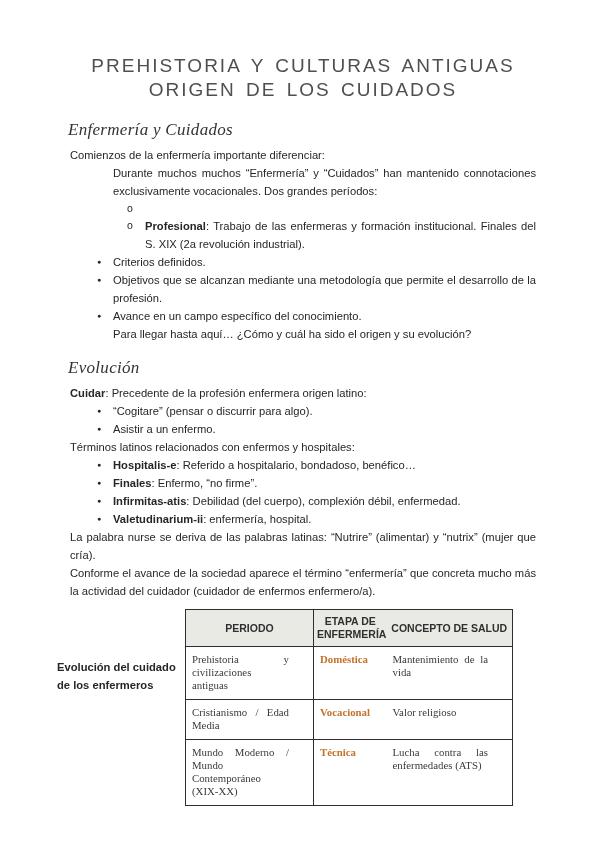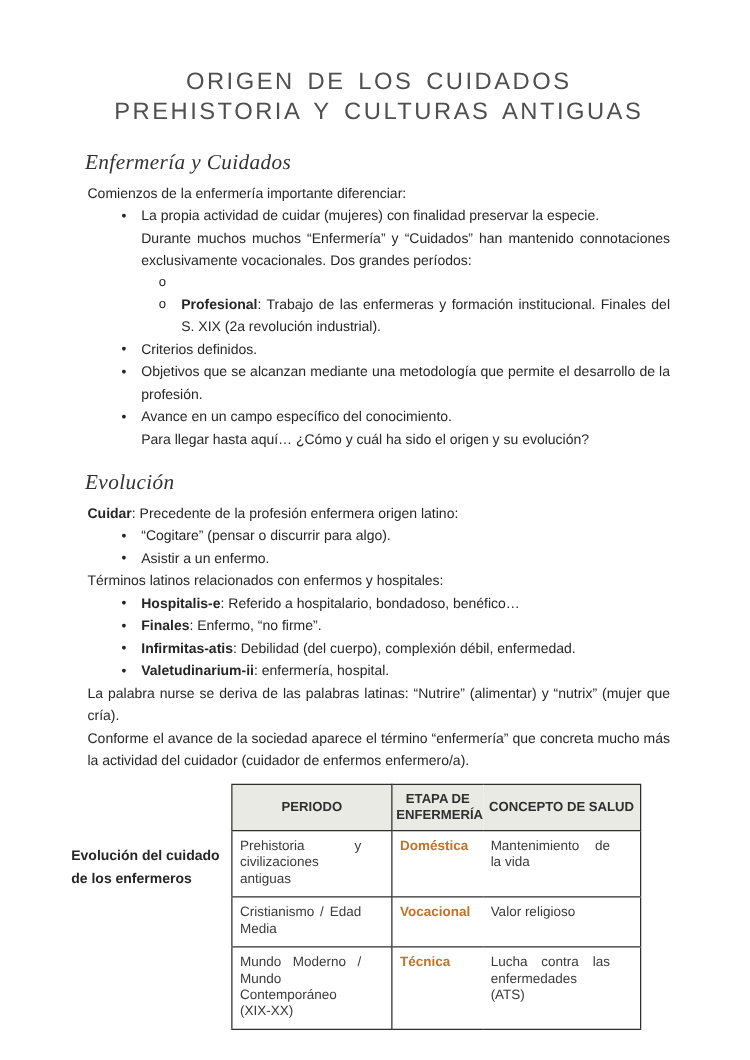--- a/index.html
+++ b/index.html
@@ -27,46 +27,42 @@
   .evo-label{flex:none;width:128px;padding-top:49px;font-weight:bold;
              font-size:11.2px;line-height:18px;color:#262626;text-align:left;}
   table.evo-table{border-collapse:collapse;table-layout:fixed;width:327px;
                   font-size:10.8px;color:#3a3a3a;}
   table.evo-table,
   table.evo-table th,
   table.evo-table td{border-top:1.5px solid #2e2e2e;border-bottom:1.5px solid #2e2e2e;}
   table.evo-table{border:1.5px solid #2e2e2e;}
   table.evo-table th{background:#e9eae3;font-size:10.5px;line-height:13px;
                      padding:5px 3px;text-align:center;color:#2f2f2f;}
-  table.evo-table td{padding:6px 24px 7px 6px;vertical-align:top;line-height:13px;}
+  table.evo-table td{padding:6px 24px 7px 6px;vertical-align:top;line-height:13px;font-family:Liberation Serif, serif;}
   table.evo-table th:first-child,
   table.evo-table td:first-child{border-right:1.5px solid #2e2e2e;}
   col.c1{width:128px;} col.c2{width:73px;} col.c3{width:126px;}
   td.periodo{text-align:justify;}
   td.etapa{font-weight:bold;color:#c2732a;}
   td.concepto{text-align:justify;}
 </style>
 </head>
 <body>
 
 <div class="content">
 
   <div class="doc-title">
+    <div>PREHISTORIA Y CULTURAS ANTIGUAS</div>
     <div>ORIGEN DE LOS CUIDADOS</div>
-    <div>PREHISTORIA Y CULTURAS ANTIGUAS</div>
   </div>
 
   <div class="script-heading first">Enfermería y Cuidados</div>
 
   <div class="para">Comienzos de la enfermería importante diferenciar:</div>
 
-  <div class="bullet">
-    <span class="mk1">●</span>
-    <span class="bt">La propia actividad de cuidar (mujeres) con finalidad preservar la especie.</span>
-  </div>
 
   <div class="para cont1">Durante muchos muchos “Enfermería” y “Cuidados” han mantenido connotaciones exclusivamente vocacionales. Dos grandes períodos:</div>
 
   <div class="bullet">
     <span class="mk2">o</span>
   </div>
 
   <div class="bullet">
     <span class="mk2">o</span>
     <span class="bt"><span class="bold">Profesional</span><span>: Trabajo de las enfermeras y formación institucional. Finales del S. XIX (2a revolución industrial).</span></span>

